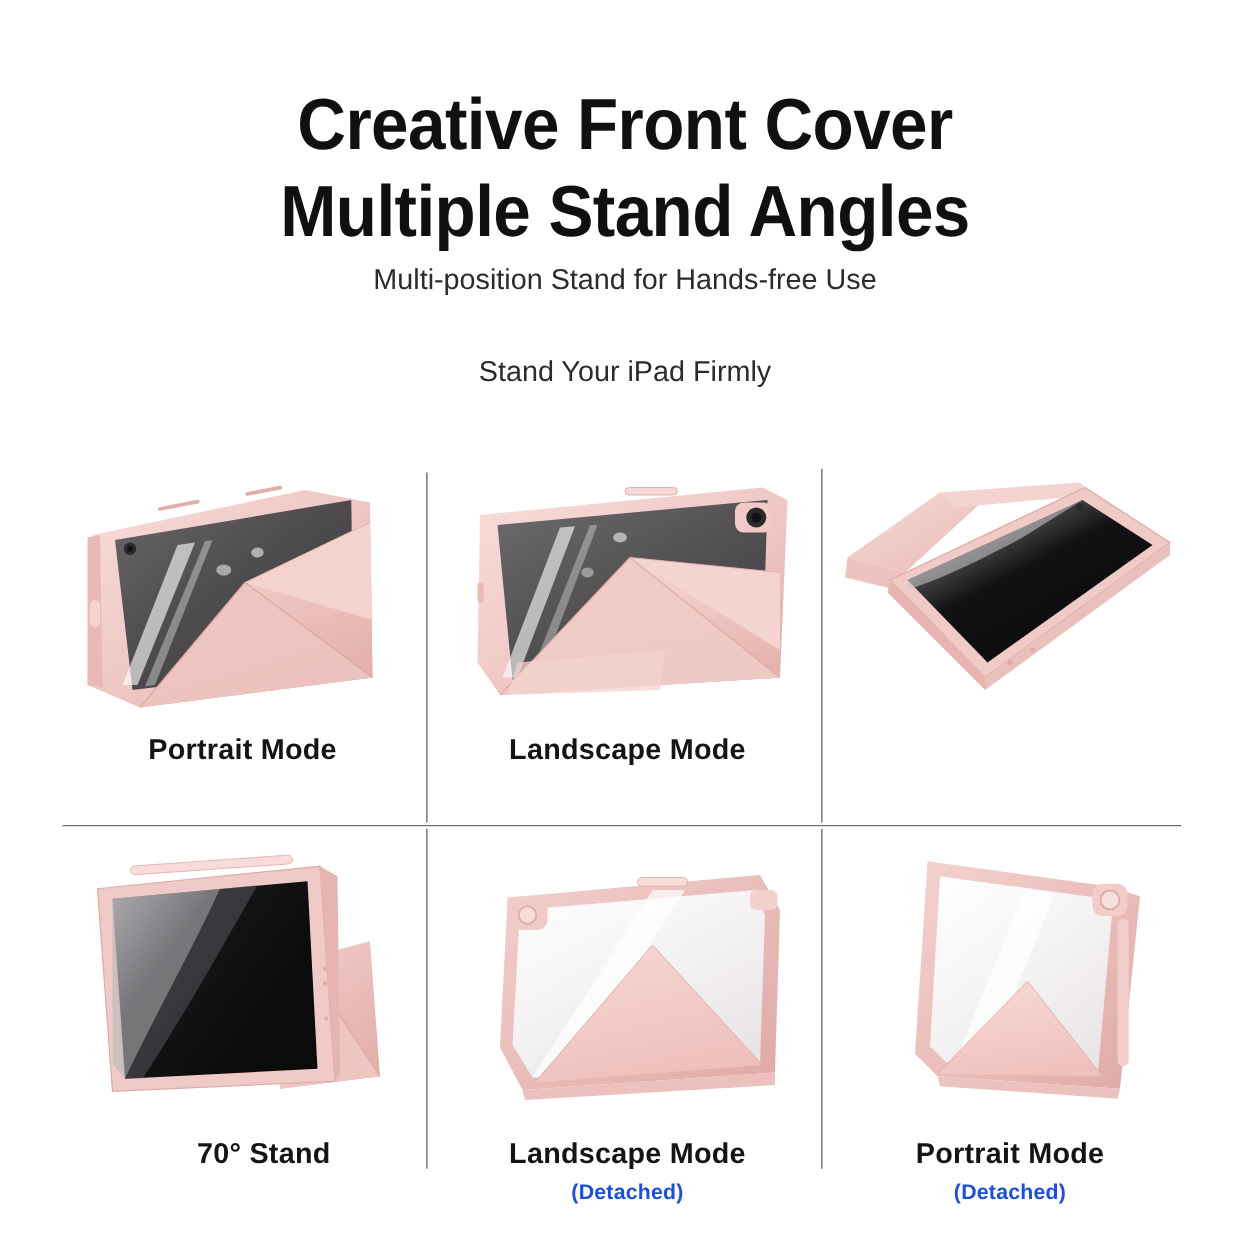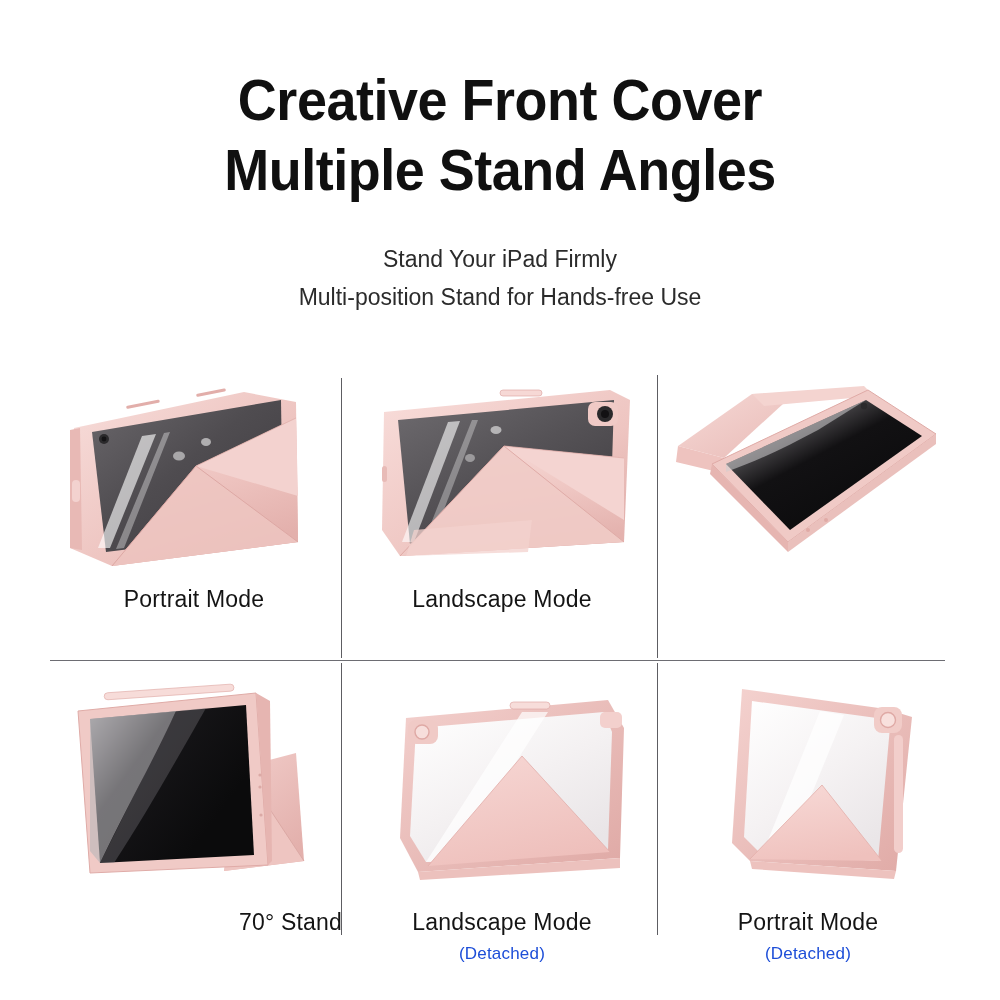--- a/index.html
+++ b/index.html
@@ -57,47 +57,47 @@
 
   .art{width:100%;height:100%;display:block;}
 
   
   .cap{
     position:absolute;
     text-align:center;
     font-size:23px;
     line-height:28px;
     color:#141414;
-    font-weight:400;
+    font-weight:700;
     letter-spacing:0.2px;
   }
   .cap-sub{
     display:block;
     font-size:17px;
     line-height:24px;
     margin-top:6px;
     color:#1d4ed8;
   }
   .cap1{left:46px;top:585px;width:296px;}
   .cap2{left:352px;top:585px;width:300px;}
   .cap3{left:668px;top:585px;width:280px;}
-  .cap4{left:46px;top:908px;width:296px;text-align:right;}
+  .cap4{left:63px;top:908px;width:296px;}
   .cap5{left:352px;top:908px;width:300px;}
   .cap6{left:668px;top:908px;width:280px;}
 </style>
 </head>
 <body>
 
 <div class="page">
 
   <div class="header">
     <div class="title title-l1">Creative Front Cover</div>
     <div class="title title-l2">Multiple Stand Angles</div>
+    <div class="subtitle sub2">Multi-position Stand for Hands-free Use</div>
     <div class="subtitle sub1">Stand Your iPad Firmly</div>
-    <div class="subtitle sub2">Multi-position Stand for Hands-free Use</div>
   </div>
 
   <div class="hline"></div>
   <div class="vline vline-r1c1"></div>
   <div class="vline vline-r1c2"></div>
   <div class="vline vline-r2c1"></div>
   <div class="vline vline-r2c2"></div>
 
   <div class="cell c1">
     <svg class="art" viewBox="0 0 295 200">

